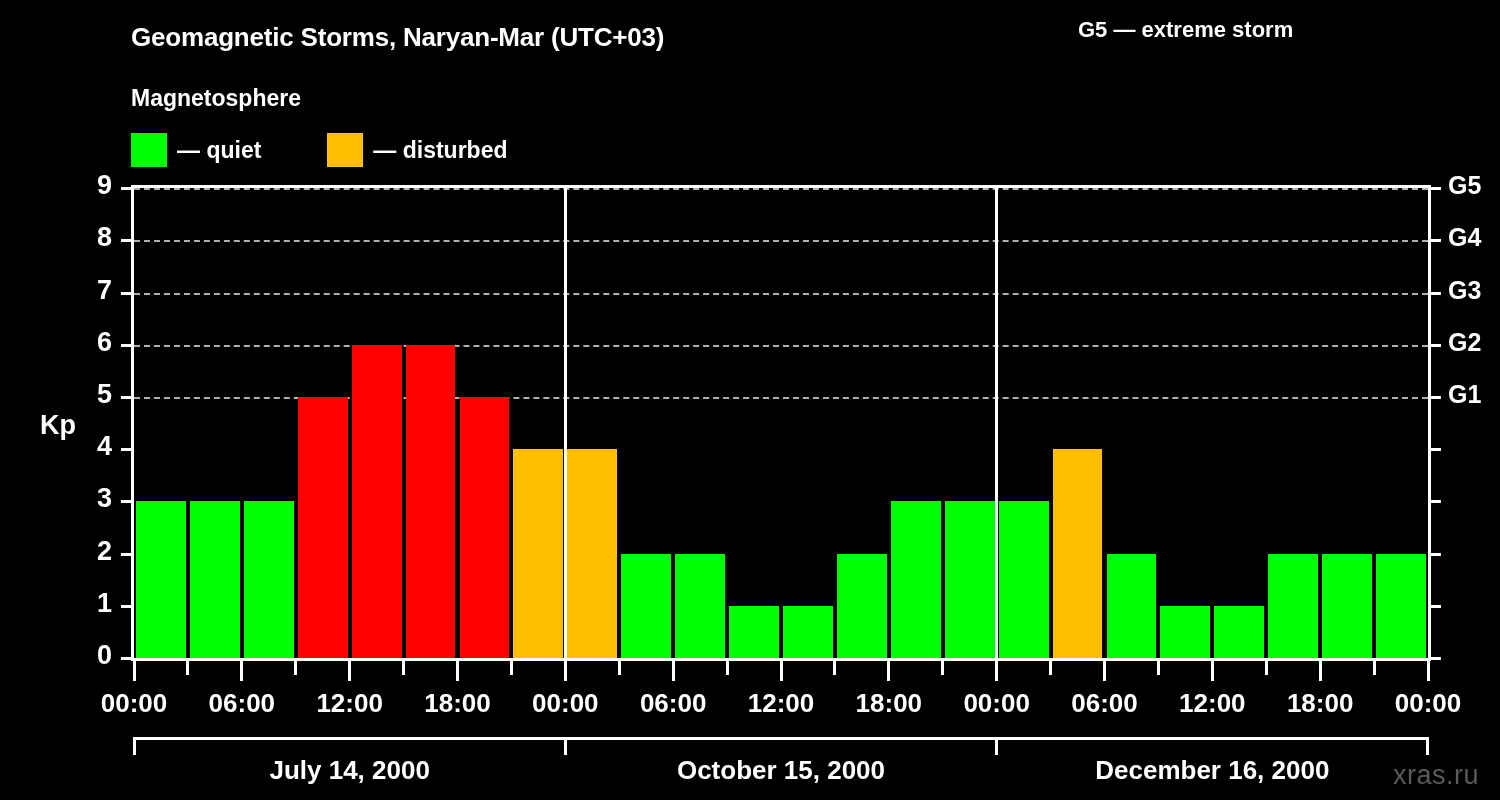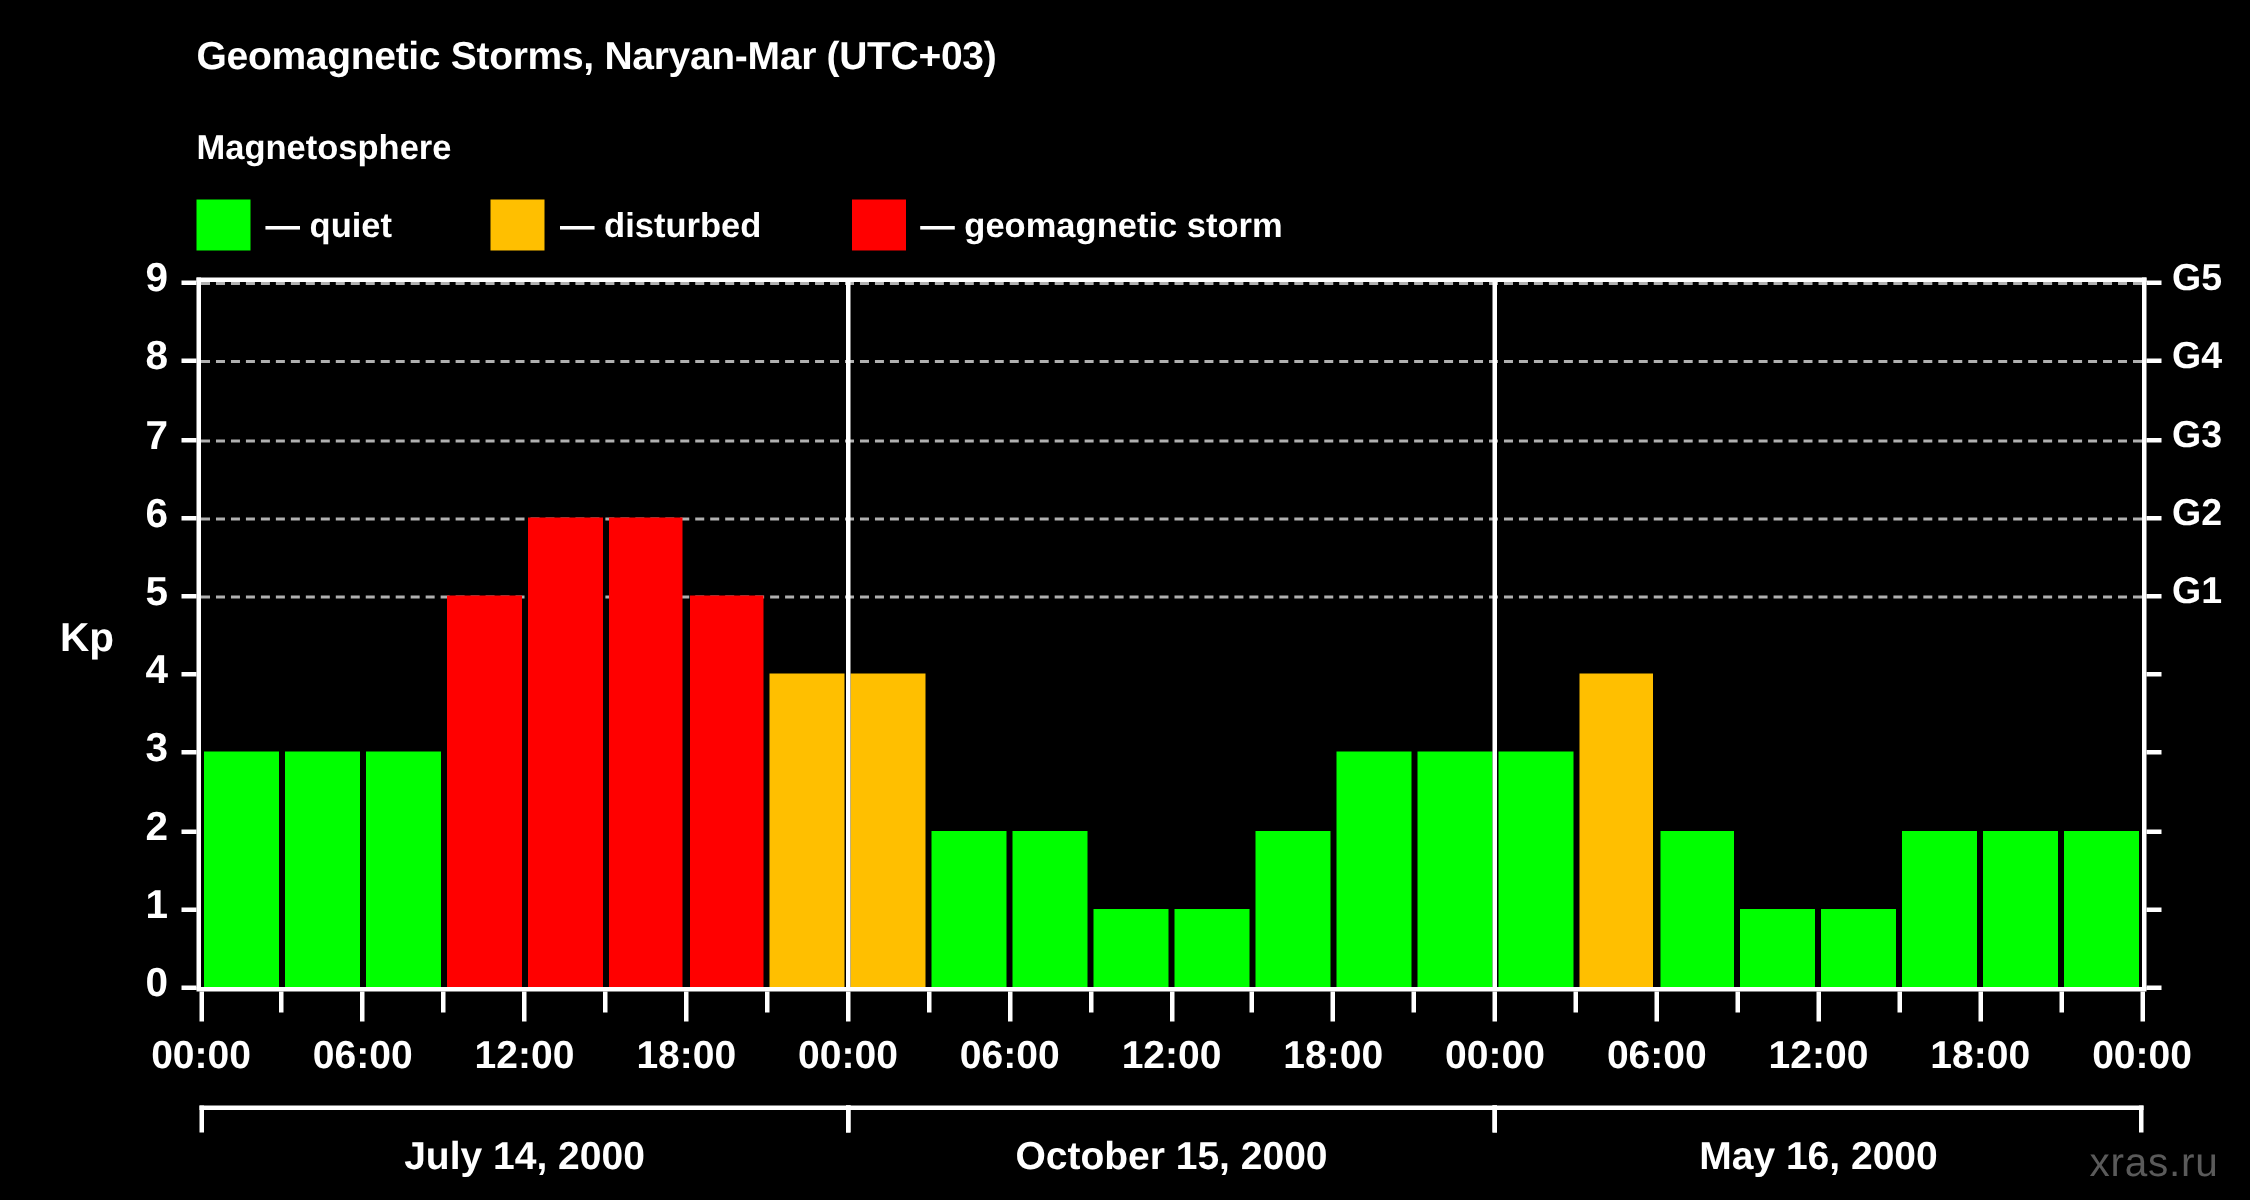--- a/index.html
+++ b/index.html
@@ -208,27 +208,24 @@
     <div class="legend-item">
       <span class="legend-swatch" style="background: rgb(0, 255, 0);"></span>
       <span class="legend-text">— quiet</span>
     </div>
     <span class="legend-gap-1"></span>
     <div class="legend-item">
       <span class="legend-swatch" style="background: rgb(255, 191, 0);"></span>
       <span class="legend-text">— disturbed</span>
     </div>
     <span class="legend-gap-2"></span>
-    <div class="legend-item">
-      <span class="legend-swatch" style="background: rgb(255, 0, 0);"></span>
-      <span class="legend-text">— geomagnetic storm</span>
-    </div>
   </div>
 
 <div class="abs" id="gscale-legend">
+    <div class="gscale-line">G5 — extreme storm</div>
   </div>
 
 <div class="abs" id="plot-frame"></div>
 <div class="abs" id="plot-baseline"></div>
 <div class="abs" id="plot-inner">
     <div class="gridline" style="top: 209px;"></div>
     <div class="gridline" style="top: 156.8px;"></div>
     <div class="gridline" style="top: 104.6px;"></div>
     <div class="gridline" style="top: 52.4px;"></div>
     <div class="gridline" style="top: 0.2px;"></div>
@@ -339,16 +336,16 @@
     <div class="xlabel abs" style="left: 1142.33px;">12:00</div>
     <div class="xlabel abs" style="left: 1250.17px;">18:00</div>
     <div class="xlabel abs" style="left: 1358px;">00:00</div>
   </div>
 <div id="days-layer">
     <div class="day-bracket abs" style="left: 132.5px; width: 434.333px;"></div>
     <div class="day-label abs" style="left: 134px; width: 431.333px;">July 14, 2000</div>
     <div class="day-bracket abs" style="left: 563.833px; width: 434.333px;"></div>
     <div class="day-label abs" style="left: 565.333px; width: 431.333px;">October 15, 2000</div>
     <div class="day-bracket abs" style="left: 995.167px; width: 434.333px;"></div>
-    <div class="day-label abs" style="left: 996.667px; width: 431.333px;">May 16, 2000</div>
+    <div class="day-label abs" style="left: 996.667px; width: 431.333px;">December 16, 2000</div>
   </div>
 
 <div class="abs" id="watermark">xras.ru</div>
 
 </body></html>

